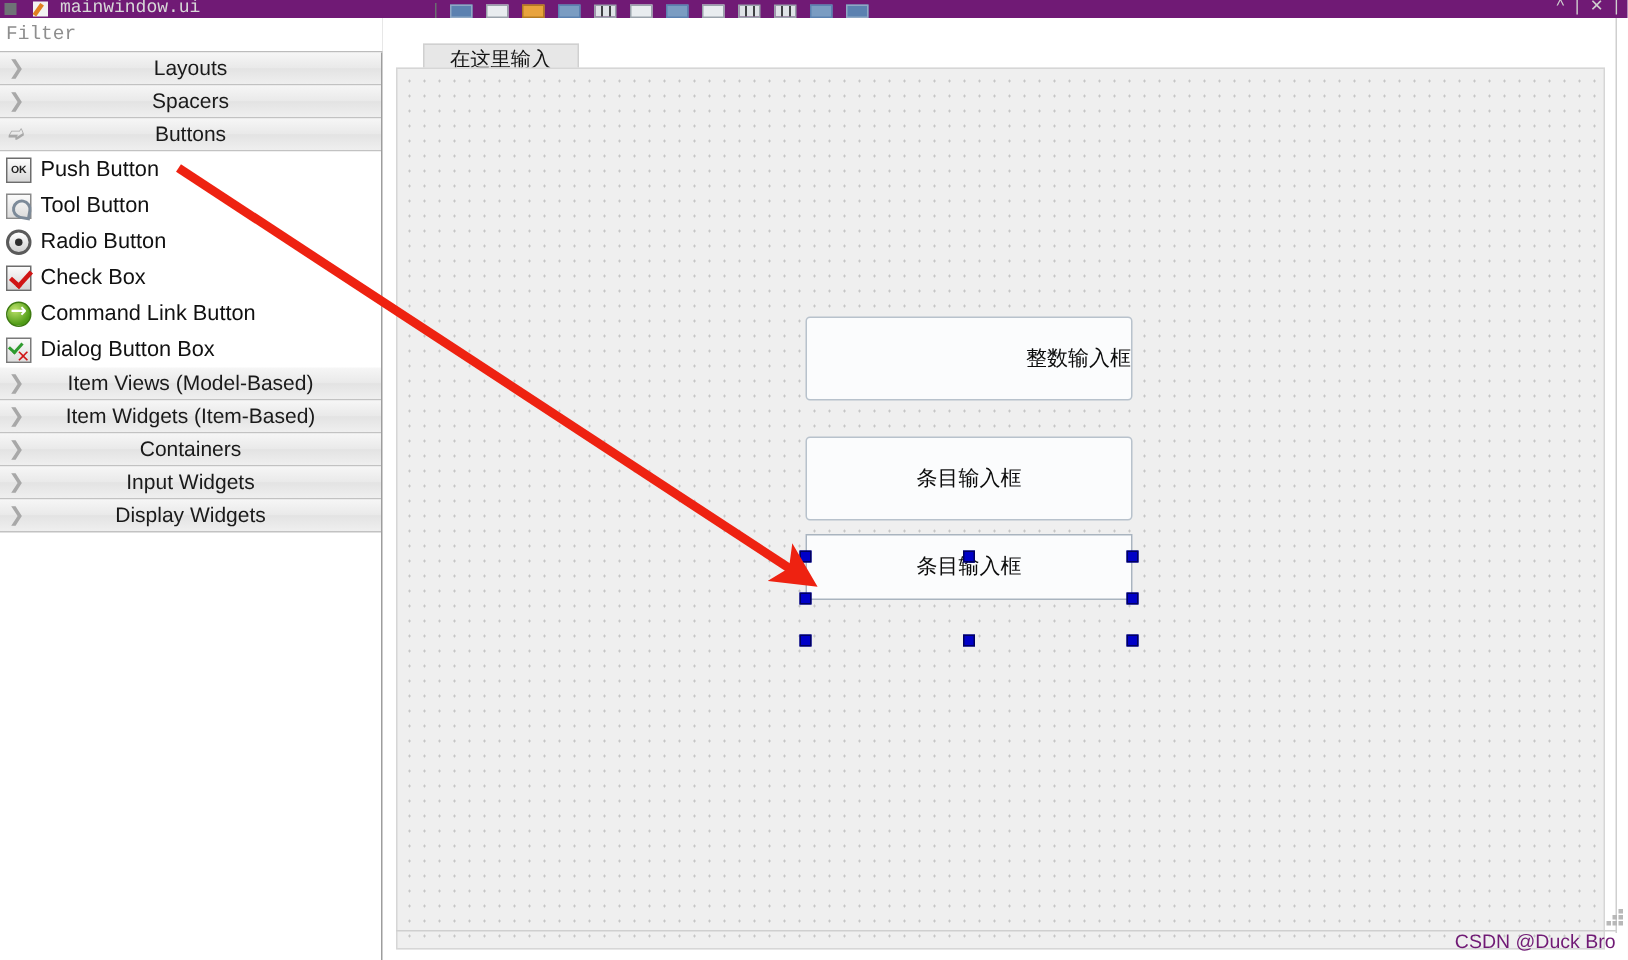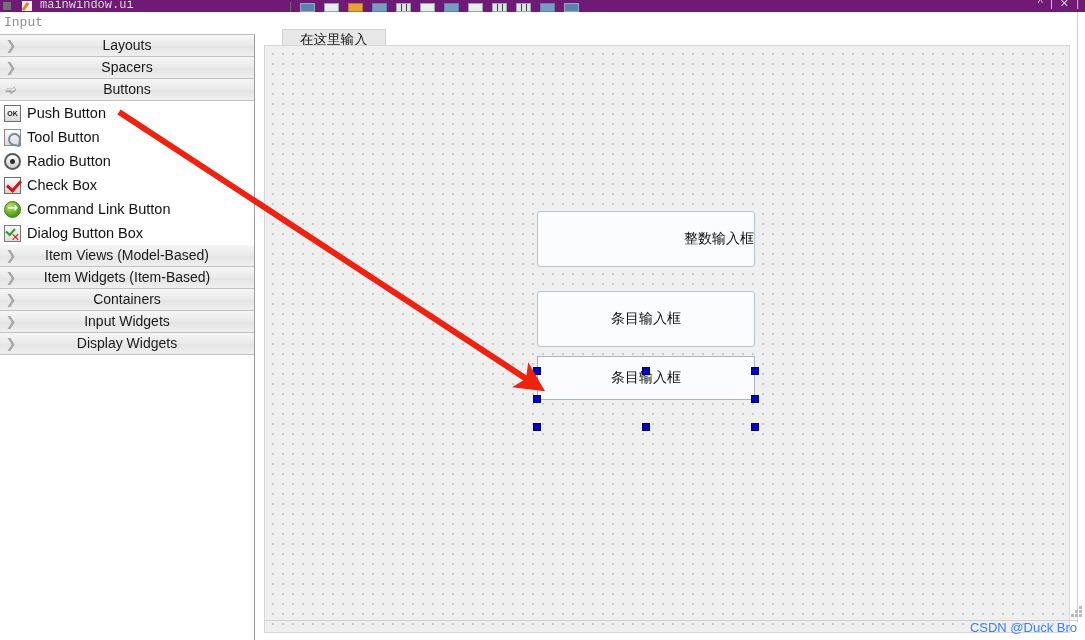--- a/index.html
+++ b/index.html
@@ -328,21 +328,21 @@
     left: 0; top: 0;
     width: 1085px; height: 640px;
     pointer-events: none;
   }
 
   
   .watermark {
     position: absolute;
     right: 8px; bottom: 5px;
     font-size: 13px;
-    color: #3b82f6;
+    color: #701a75;
     white-space: nowrap;
     font-family: "Liberation Sans", sans-serif;
   }
   .grip {
     position: absolute;
     right: 2px; bottom: 22px;
     width: 12px; height: 12px;
   }
   .grip i {
     position: absolute;
@@ -383,21 +383,21 @@
     <div class="tb-ic v5"></div>
     <div class="tb-ic v4"></div>
     <div class="tb-ic"></div>
   </div>
   <div class="tb-right">^ | ✕ |</div>
 </div>
 
 <div class="leftpanel">
 
   <div class="filterbox">
-    <span class="ph">Input</span>
+    <span class="ph">Filter</span>
   </div>
 
   <div class="tree">
 
     <div class="cat">
       <span class="chev">❯</span>
       <span class="catlabel">Layouts</span>
     </div>
 
     <div class="cat">

